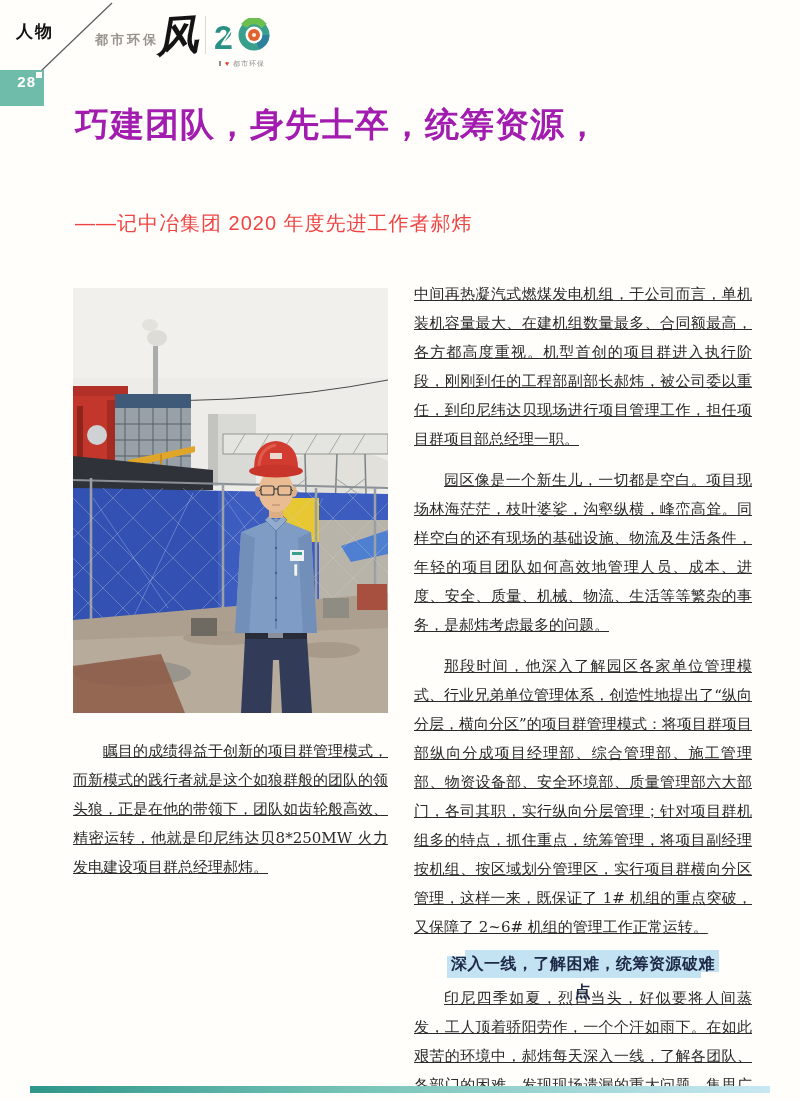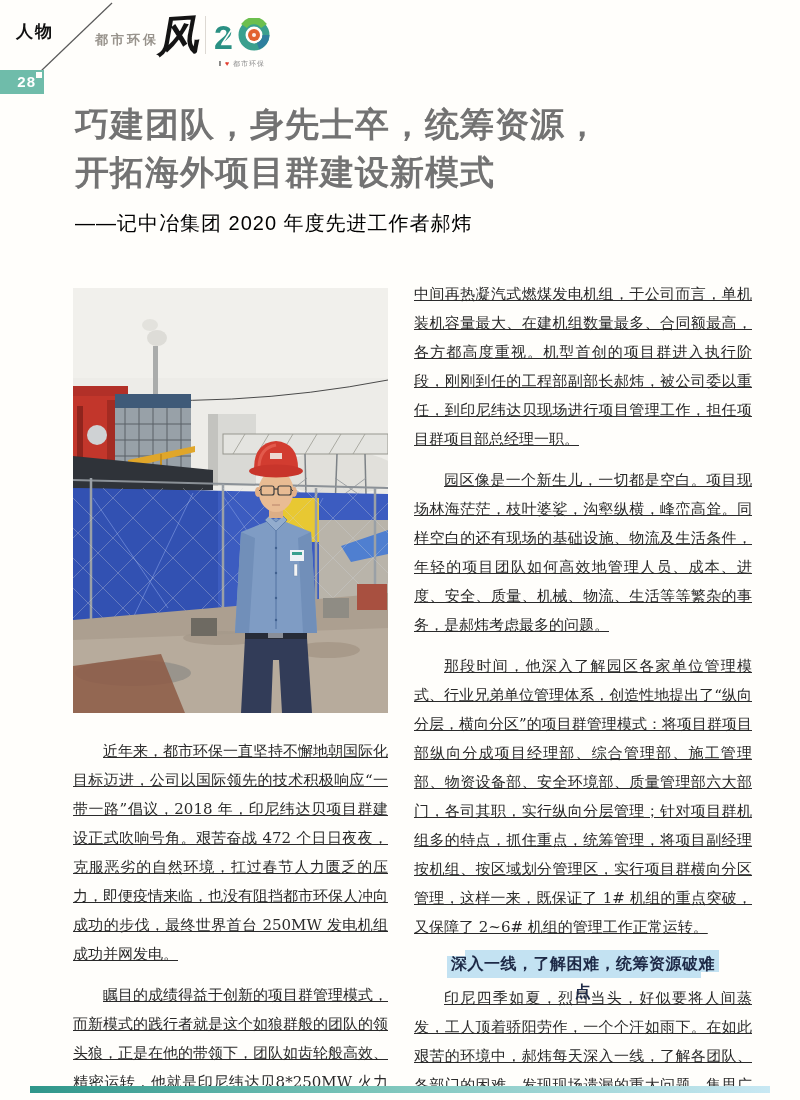--- a/index.html
+++ b/index.html
@@ -15,30 +15,30 @@
   .brand{position:absolute;left:95px;top:31px;font-family:"Liberation Sans",sans-serif;
     font-size:13px;color:#98938c;letter-spacing:3px;font-weight:bold;}
   .brand-glyph{position:absolute;left:156px;top:8px;font-size:42px;color:#141414;
     font-family:"DejaVu Serif",serif;font-style:italic;transform:rotate(-4deg);font-weight:bold;}
   .logo-divider{position:absolute;left:205px;top:16px;width:1px;height:38px;background:#ddd9d3;}
   .anniv{position:absolute;left:214px;top:18px;}
   .anniv-caption{position:absolute;left:219px;top:59px;font-size:7px;
     font-family:"Liberation Sans",sans-serif;color:#8a8a8a;letter-spacing:1px;white-space:nowrap;}
   .anniv-caption .i{color:#222;font-weight:bold;}
   .anniv-caption .heart{color:#e23c2e;}
-  .page-tab{position:absolute;left:0;top:70px;width:44px;height:24px;background:#6fbcaa;}
+  .page-tab{position:absolute;left:0;top:70px;width:44px;height:36px;background:#6fbcaa;}
   .page-tab .num{position:absolute;right:8px;top:3px;color:#fff;font-size:15px;
     font-family:"Liberation Sans",sans-serif;font-weight:bold;letter-spacing:1px;}
   .page-tab .notch{position:absolute;right:2px;top:2px;width:6px;height:6px;background:#fffefb;}
   
   .title{position:absolute;left:75px;top:100px;width:660px;
-    font-family:"Liberation Sans",sans-serif;font-weight:bold;color:#737373;
+    font-family:"Liberation Sans",sans-serif;font-weight:bold;color:#a21caf;
     font-size:34px;line-height:48px;letter-spacing:1px;}
   .subtitle{position:absolute;left:75px;top:210px;width:560px;
-    font-family:"Liberation Sans",sans-serif;font-size:20px;color:#000000;letter-spacing:1px;}
+    font-family:"Liberation Sans",sans-serif;font-size:20px;color:#ef4444;letter-spacing:1px;}
   
   .col{position:absolute;font-size:15px;line-height:29px;text-align:justify;}
   .col-left{left:73px;top:288px;width:315px;}
   .col-right{left:414px;top:280px;width:338px;}
   .para{text-indent:2em;margin:0;text-decoration:underline;}
   .para.noindent{text-indent:0;}
   .col .para + .para{margin-top:12px;}
   .photo-wrap{width:315px;height:425px;margin-bottom:24px;}
   
   .sec-head{position:relative;margin:8px auto 6px auto;height:28px;line-height:28px;
@@ -79,21 +79,20 @@
     <span> 都市环保</span>
   </div>
 
   <div class="page-tab">
     <span class="num">28</span>
     <span class="notch"></span>
   </div>
 
   <div class="title">
     <div>巧建团队，身先士卒，统筹资源，</div>
-    <div>开拓海外项目群建设新模式</div>
   </div>
   <div class="subtitle">——记中冶集团 2020 年度先进工作者郝炜</div>
 
   <div class="col col-left">
     <div class="photo-wrap">
       <svg width="315" height="425" viewBox="0 0 315 425">
 
         <rect x="0" y="0" width="315" height="425" fill="#edecE8"></rect>
         <rect x="0" y="0" width="315" height="90" fill="#f1f0ec"></rect>
         <ellipse cx="265" cy="185" rx="60" ry="22" fill="#dcdbd5" opacity="0.7"></ellipse>
@@ -249,21 +248,20 @@
 
           <line x1="199" y1="217" x2="207" y2="217" stroke="#b9846a" stroke-width="1"></line>
 
           <path d="M181,183 Q180,155 203,153 Q226,155 225,183 Z" fill="#d23c30"></path>
           <path d="M186,180 Q186,160 203,157" fill="none" stroke="#e25a4c" stroke-width="3"></path>
           <ellipse cx="203" cy="183" rx="27" ry="6.5" fill="#c8352b"></ellipse>
           <rect x="197" y="165" width="12" height="6" fill="#f0e9e2" opacity="0.9"></rect>
         </g>
       </svg>
     </div>
-    <p class="para">近年来，都市环保一直坚持不懈地朝国际化目标迈进，公司以国际领先的技术积极响应“一带一路”倡议，2018 年，印尼纬达贝项目群建设正式吹响号角。艰苦奋战 472 个日日夜夜，克服恶劣的自然环境，扛过春节人力匮乏的压力，即便疫情来临，也没有阻挡都市环保人冲向成功的步伐，最终世界首台 250MW 发电机组成功并网发电。</p>
     <p class="para">瞩目的成绩得益于创新的项目群管理模式，而新模式的践行者就是这个如狼群般的团队的领头狼，正是在他的带领下，团队如齿轮般高效、精密运转，他就是印尼纬达贝8*250MW 火力发电建设项目群总经理郝炜。</p>
 
   </div>
 
   <div class="col col-right">
     <p class="para noindent">中间再热凝汽式燃煤发电机组，于公司而言，单机装机容量最大、在建机组数量最多、合同额最高，各方都高度重视。机型首创的项目群进入执行阶段，刚刚到任的工程部副部长郝炜，被公司委以重任，到印尼纬达贝现场进行项目管理工作，担任项目群项目部总经理一职。</p>
     <p class="para">园区像是一个新生儿，一切都是空白。项目现场林海茫茫，枝叶婆娑，沟壑纵横，峰峦高耸。同样空白的还有现场的基础设施、物流及生活条件，年轻的项目团队如何高效地管理人员、成本、进度、安全、质量、机械、物流、生活等等繁杂的事务，是郝炜考虑最多的问题。</p>
     <p class="para">那段时间，他深入了解园区各家单位管理模式、行业兄弟单位管理体系，创造性地提出了“纵向分层，横向分区”的项目群管理模式：将项目群项目部纵向分成项目经理部、综合管理部、施工管理部、物资设备部、安全环境部、质量管理部六大部门，各司其职，实行纵向分层管理；针对项目群机组多的特点，抓住重点，统筹管理，将项目副经理按机组、按区域划分管理区，实行项目群横向分区管理，这样一来，既保证了 1# 机组的重点突破，又保障了 2~6# 机组的管理工作正常运转。</p>
     <div class="sec-head sec-right">
       <span class="notch-tl"></span>

